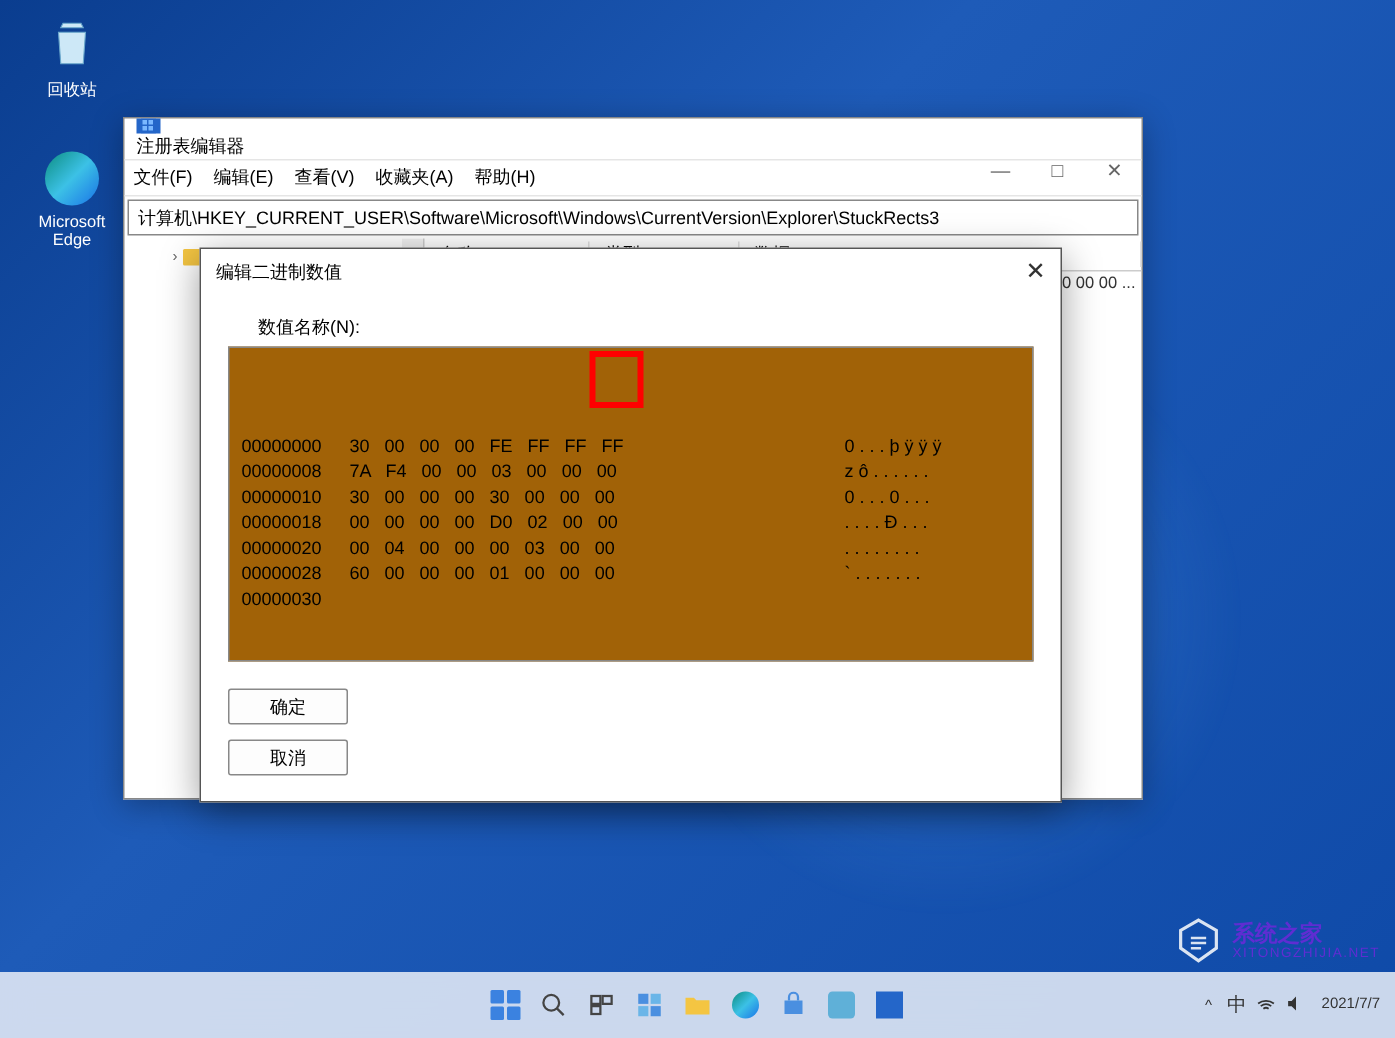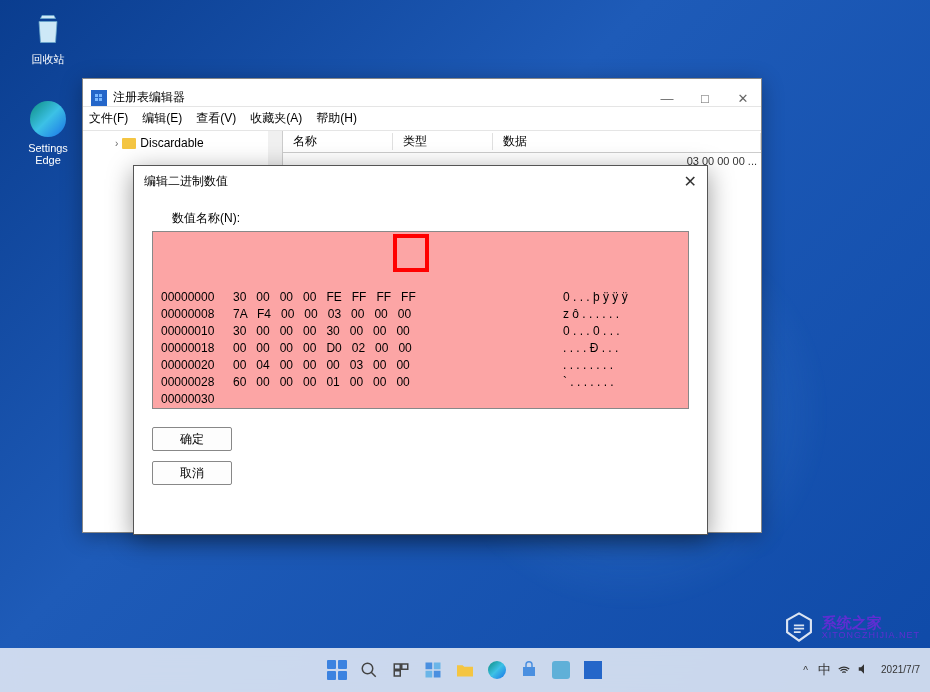--- a/index.html
+++ b/index.html
@@ -13,21 +13,21 @@
 
 .desktop-icon { position: absolute; width: 60px; text-align: center; color: #fff; font-size: 11px; cursor: pointer; }
 .desktop-icon .icon-img { width: 38px; height: 38px; margin: 0 auto 4px; display: flex; align-items: center; justify-content: center; }
 .recycle-bin { left: 18px; top: 10px; }
 .edge-icon { left: 18px; top: 100px; }
 .recycle-svg { fill: #b8e0f5; }
 .edge-circle { width: 36px; height: 36px; border-radius: 50%; background: linear-gradient(135deg, #0c8d7f 0%, #3cc1e6 50%, #1a73e8 100%); }
 
 
 .reg-window { position: absolute; left: 82px; top: 78px; width: 680px; height: 455px; background: #fff; border: 1px solid #888; box-shadow: 0 4px 20px rgba(0,0,0,0.3); }
-.reg-titlebar { height: 28px; display: flex; align-items: flex-end; padding: 0 8px; font-size: 12px; border-bottom: 1px solid #e5e5e5; }
+.reg-titlebar { height: 28px; display: flex; align-items: flex-start; padding: 0 8px; font-size: 12px; border-bottom: 1px solid #e5e5e5; flex-direction: column; }
 .reg-titlebar .reg-icon { width: 16px; height: 16px; background: #2466c9; margin-right: 6px; display: inline-flex; align-items: center; justify-content: center; }
 .reg-titlebar .reg-icon svg { width: 10px; height: 10px; }
 .window-controls { margin-left: auto; display: flex; gap: 18px; font-size: 13px; color: #666; }
 .window-controls span { cursor: pointer; width: 20px; text-align: center; }
 .reg-menubar { height: 24px; display: flex; align-items: center; padding: 0 6px; font-size: 12px; gap: 14px; border-bottom: 1px solid #e5e5e5; }
 .reg-menubar span { cursor: pointer; }
 .reg-addressbar { height: 24px; border: 1px solid #888; margin: 2px; padding: 2px 6px; font-size: 12px; display: flex; align-items: center; overflow: hidden; white-space: nowrap; }
 .reg-body { display: flex; height: calc(100% - 80px); }
 .reg-tree { width: 200px; border-right: 1px solid #ccc; font-size: 12px; padding: 4px; position: relative; overflow: hidden; }
 .tree-item { display: flex; align-items: center; padding: 1px 0 1px 28px; cursor: pointer; }
@@ -41,21 +41,21 @@
 .vscroll { position: absolute; right: 0; top: 0; bottom: 0; width: 14px; background: #f0f0f0; }
 .vscroll-thumb { background: #c8c8c8; width: 100%; height: 40px; position: absolute; top: 30%; }
 
 
 .dialog { position: absolute; left: 133px; top: 165px; width: 575px; height: 370px; background: #fff; border: 1px solid #555; box-shadow: 0 6px 24px rgba(0,0,0,0.4); }
 .dialog-titlebar { height: 30px; display: flex; align-items: center; padding: 0 10px; font-size: 12px; }
 .dialog-titlebar .close { margin-left: auto; font-size: 16px; cursor: pointer; color: #333; }
 .dialog-body { padding: 8px 18px; }
 .field-label { font-size: 12px; margin-bottom: 4px; margin-top: 6px; margin-left: 20px; }
 .text-input { width: 100%; border: 1px solid #888; padding: 4px 6px; font-size: 12px; height: 24px; }
-.hex-area { width: 100%; height: 178px; border: 1px solid #888; padding: 6px 8px; font-family: "Consolas", "Courier New", monospace; font-size: 12px; line-height: 17px; white-space: pre; position: relative; background: #fca5a5; }
+.hex-area { width: 100%; height: 210px; border: 1px solid #888; padding: 6px 8px; font-family: "Consolas", "Courier New", monospace; font-size: 12px; line-height: 17px; white-space: pre; position: relative; background: #a16207; }
 .hex-row { display: flex; }
 .hex-offset { width: 72px; }
 .hex-bytes { width: 330px; }
 .hex-ascii { flex: 1; }
 .red-box { position: absolute; border: 4px solid #ff0000; pointer-events: none; }
 .dialog-buttons { display: flex; justify-content: flex-end; gap: 10px; padding: 10px 18px; flex-direction: column; }
 .dialog-buttons button { width: 80px; height: 24px; border: 1px solid #888; background: #fdfdfd; font-size: 12px; cursor: pointer; border-radius: 2px; }
 
 
 .taskbar { position: absolute; bottom: 0; left: 0; right: 0; height: 44px; background: rgba(235,240,248,0.85); backdrop-filter: blur(10px); display: flex; align-items: center; justify-content: center; }
@@ -87,21 +87,21 @@
         <path d="M6 7h12l-1 14H7L6 7zm2-4h8l1 2H7l1-2z" fill="#cde8f7" stroke="#6aa8cc" stroke-width="0.5"></path>
       </svg>
   </div>
   <div>回收站</div>
 </div>
 
 <div class="desktop-icon edge-icon">
   <div class="icon-img">
       <div class="edge-circle"></div>
     </div>
-  <div>Settings Edge</div>
+  <div>Microsoft Edge</div>
 </div>
 
 <div class="reg-window">
   <div class="reg-titlebar">
     <span class="reg-icon">
         <svg viewBox="0 0 10 10">
           <rect width="10" height="10" fill="#2466c9"></rect>
           <rect x="1" y="1" width="3" height="3" fill="#7ab8ff"></rect>
           <rect x="5" y="1" width="3" height="3" fill="#7ab8ff"></rect>
           <rect x="1" y="5" width="3" height="3" fill="#7ab8ff"></rect>
@@ -114,20 +114,23 @@
       <span>□</span>
       <span>✕</span>
     </div>
   </div>
   <div class="reg-menubar">
     <span>文件(F)</span>
     <span>编辑(E)</span>
     <span>查看(V)</span>
     <span>收藏夹(A)</span>
     <span>帮助(H)</span>
+  </div>
+  <div class="reg-addressbar">
+    <span>计算机\HKEY_CURRENT_USER\Software\Microsoft\Windows\CurrentVersion\Explorer\StuckRects3</span>
   </div>
   <div class="reg-body">
     <div class="reg-tree">
       <div class="tree-item">
         <span class="chev">›</span>
         <span class="folder"></span>
         <span>Discardable</span>
       </div>
       <div class="vscroll">
           <div class="vscroll-thumb"></div>

